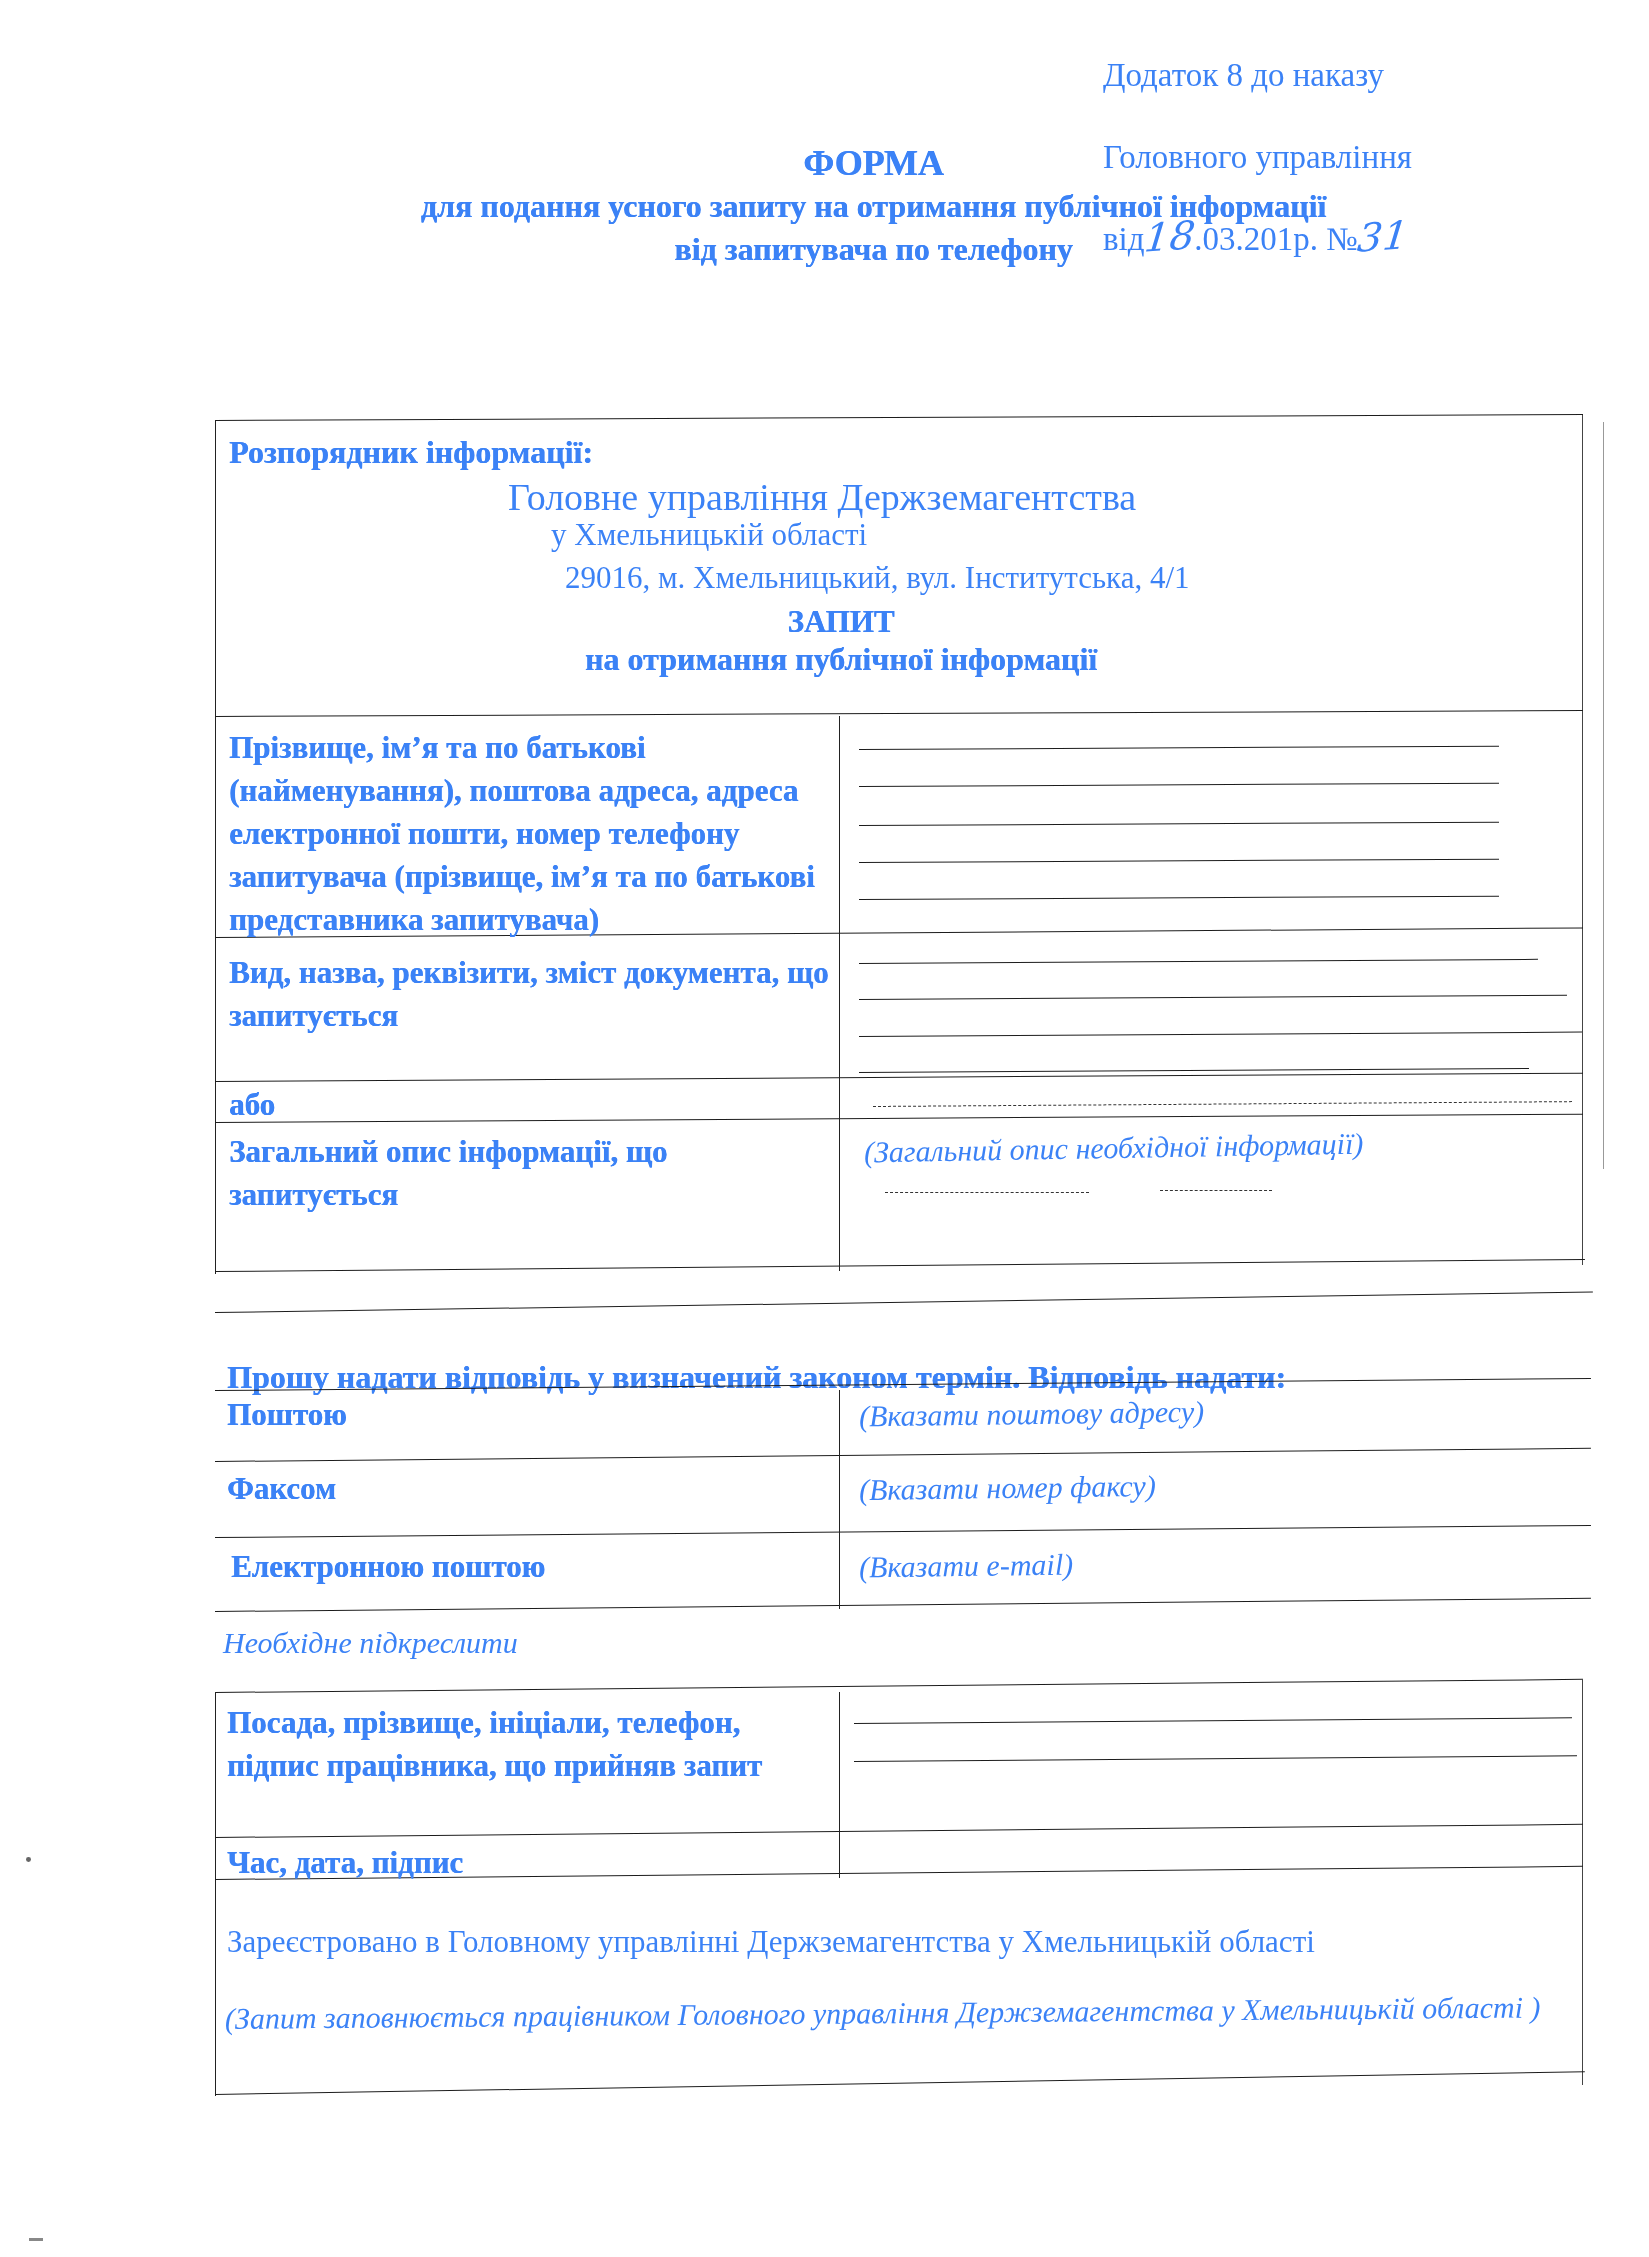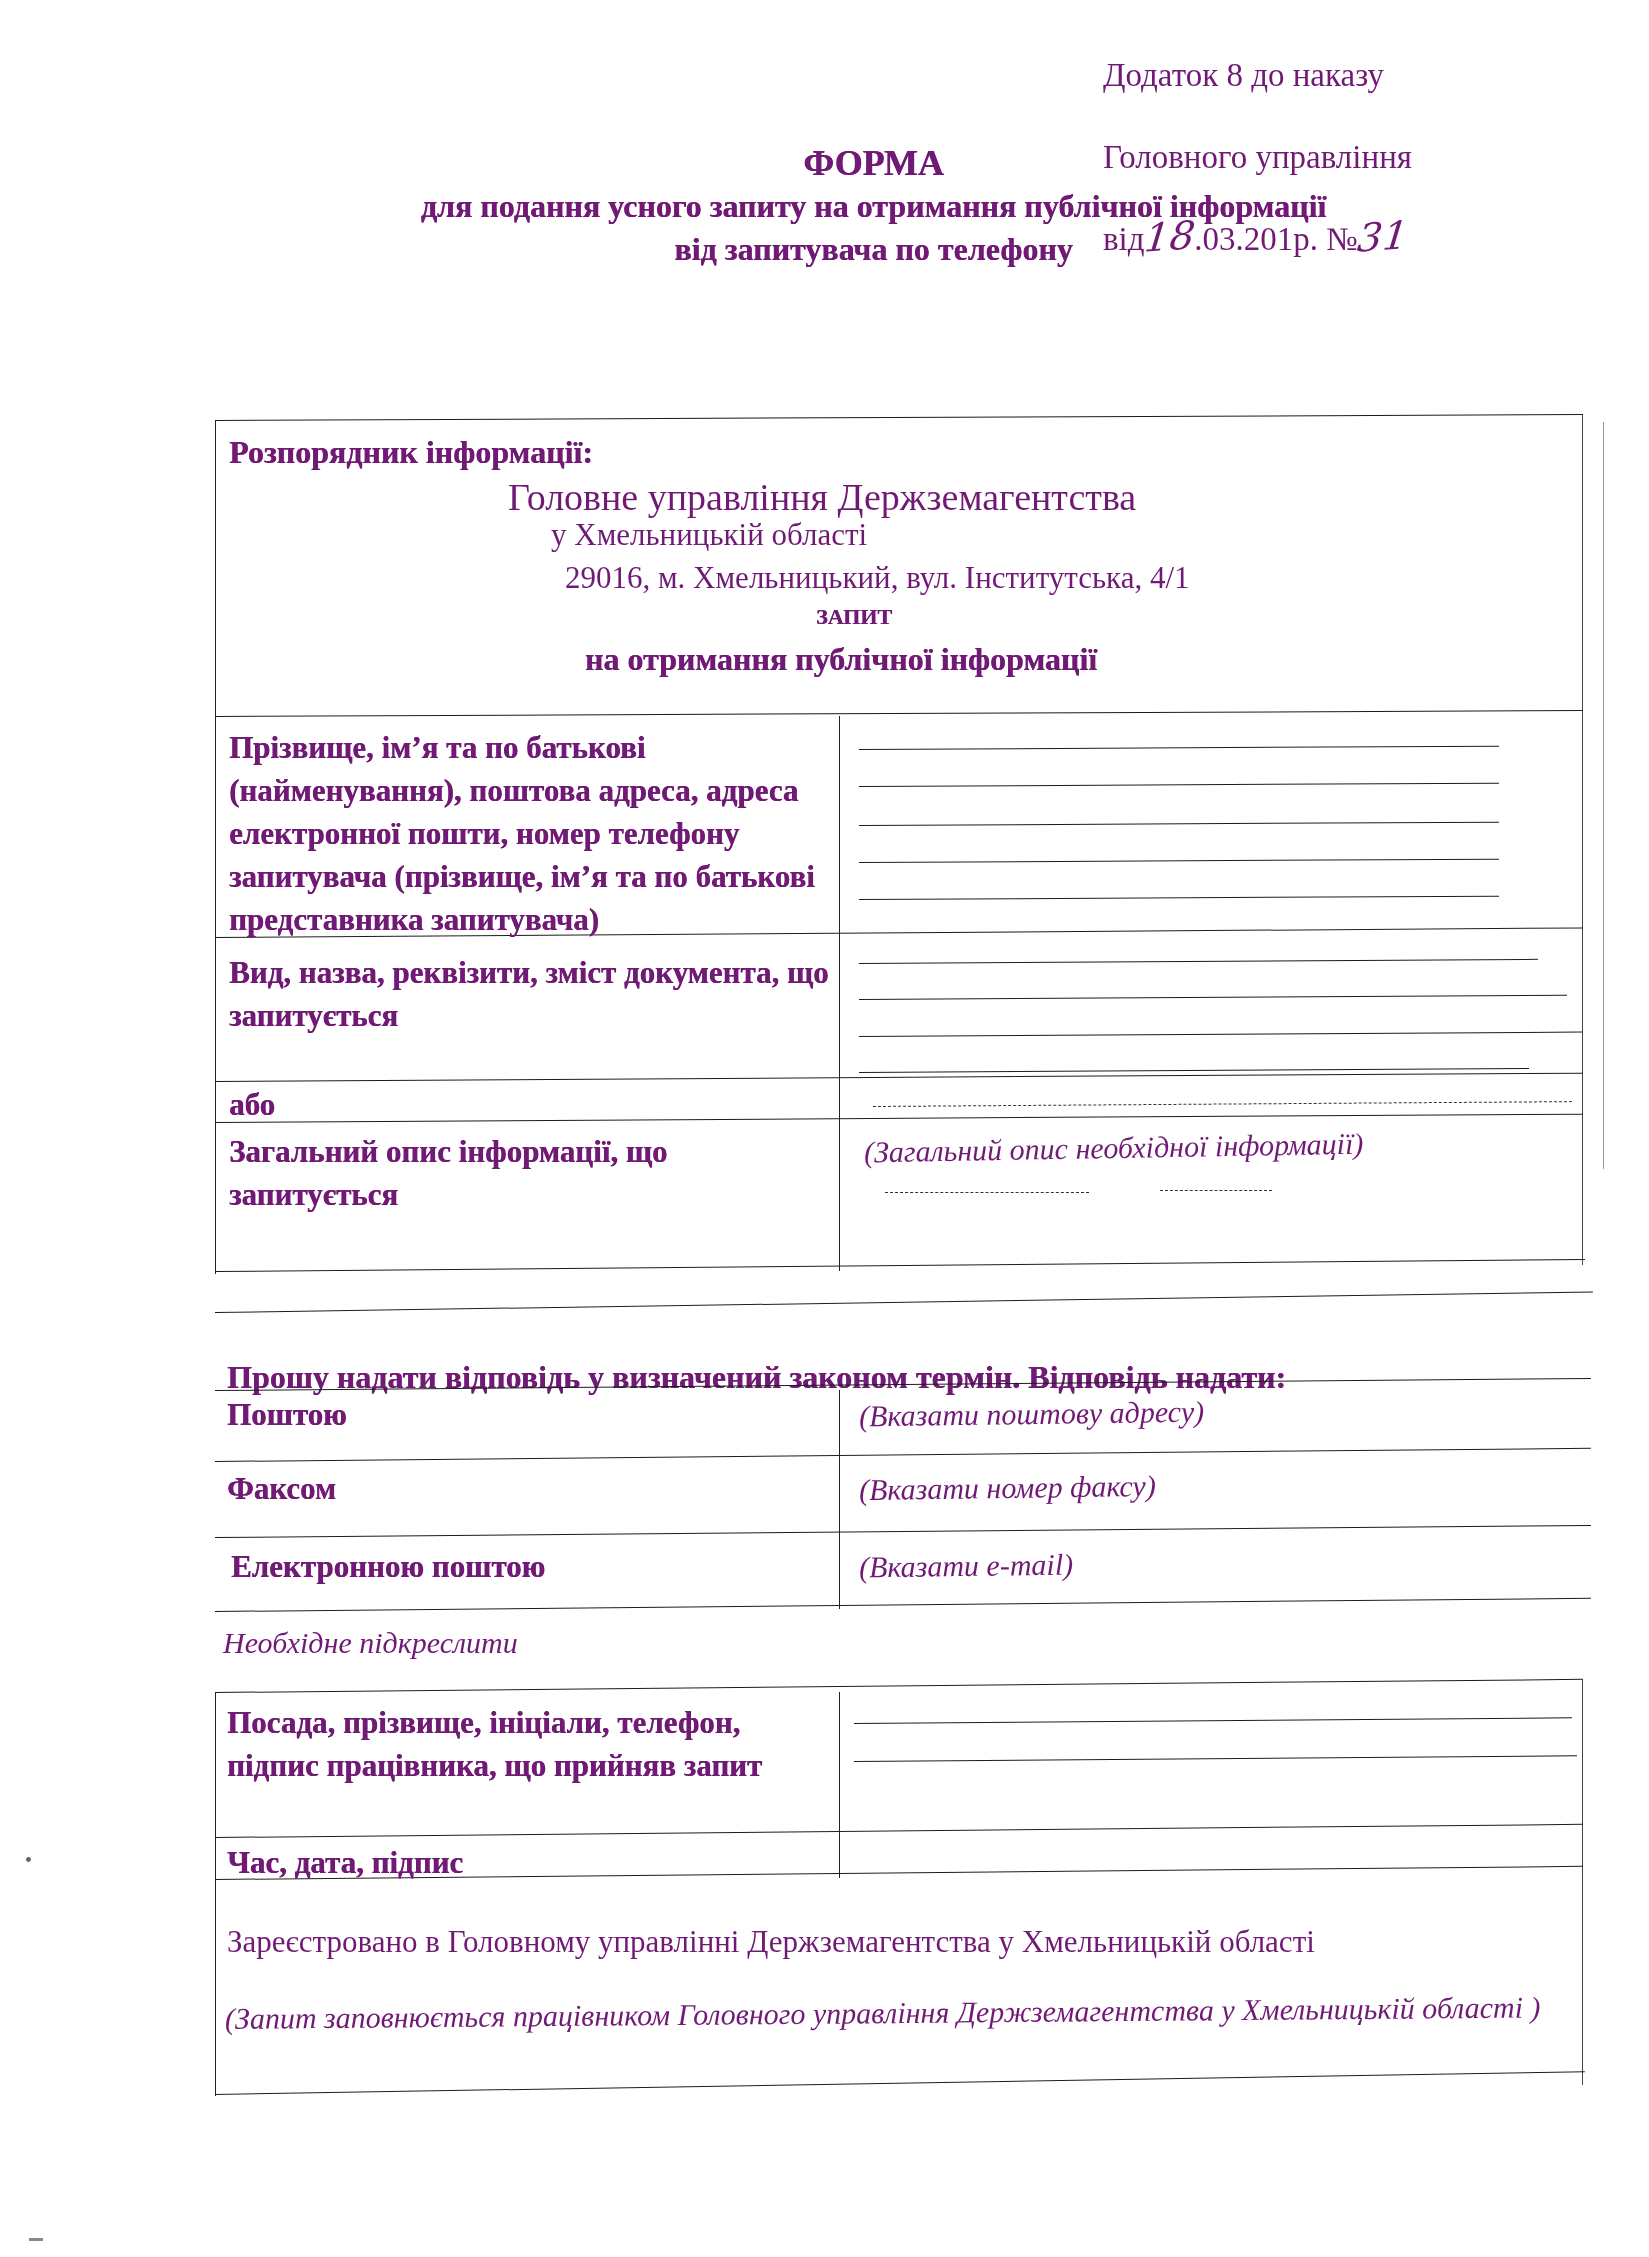--- a/index.html
+++ b/index.html
@@ -1,21 +1,21 @@
 <!DOCTYPE html>
 <html><head>
 <meta charset="utf-8">
 <style>
   html,body{margin:0;padding:0;background:#e8e8e8;}
   .page{
     position:relative;
     width:1650px;height:2257px;
     background:#ffffff;
     font-family:"Liberation Serif","DejaVu Serif",serif;
-    color:#701a75;
+    color:#3b82f6;
     overflow:hidden;
   }
   .t{position:absolute;white-space:pre-line;}
   .b{font-weight:bold;text-shadow:0.4px 0 0 currentColor;}
   .i{font-style:italic;}
   .hl{position:absolute;height:0;border-top:1.9px solid #1c1c1c;transform-origin:0 50%;}
   .dash{border-top-style:dashed;border-top-color:#333;}
   .vl{position:absolute;width:0;border-left:1.9px solid #222;}
   .vthin{border-left-width:1px;border-left-color:#999;}
   .hw{font-family:"DejaVu Serif",serif;font-style:italic;font-size:39px;line-height:33px;display:inline-block;transform:skewX(-10deg) rotate(-4deg);}
@@ -42,21 +42,21 @@
     <div class="hl" style="left:215px;top:420px;width:1368px;transform:rotate(-0.25deg);"></div>
     <div class="vl" style="left:215px;top:420px;height:854px;"></div>
     <div class="vl" style="left:1582px;top:415px;height:850px;border-left-color:#444;"></div>
     <div class="vl vthin" style="left:1603px;top:422px;height:747px;"></div>
     <div class="hl" style="left:215px;top:1271px;width:1370px;transform:rotate(-0.5deg);"></div>
 
     <div class="t b" style="left:229px;top:434px;font-size:32px;">Розпорядник інформації:</div>
     <div class="t" style="left:508px;top:475px;font-size:38px;">Головне управління Держземагентства</div>
     <div class="t" style="left:551px;top:517px;font-size:31px;">у Хмельницькій області</div>
     <div class="t" style="left:565px;top:560px;font-size:31px;">29016, м. Хмельницький, вул. Інститутська, 4/1</div>
-    <div class="t center b" style="left:228px;top:604px;width:1252px;font-size:22px;">ЗАПИТ</div>
+    <div class="t center b" style="left:215px;top:604px;width:1252px;font-size:31px;">ЗАПИТ</div>
     <div class="t center b" style="left:215px;top:641px;width:1252px;font-size:32px;">на отримання публічної інформації</div>
 
     <div class="hl" style="left:215px;top:716px;width:1368px;transform:rotate(-0.25deg);"></div>
     <div class="hl" style="left:215px;top:937px;width:1368px;transform:rotate(-0.4deg);"></div>
     <div class="hl" style="left:215px;top:1081px;width:1368px;transform:rotate(-0.35deg);"></div>
     <div class="hl" style="left:215px;top:1122px;width:1368px;transform:rotate(-0.35deg);"></div>
     <div class="vl" style="left:839px;top:716px;height:555px;"></div>
 
     <div class="t b" style="left:229px;top:726px;width:597px;font-size:31px;line-height:43px;">Прізвище, ім’я та по батькові (найменування), поштова адреса, адреса електронної пошти, номер телефону запитувача (прізвище, ім’я та по батькові представника запитувача)</div>
     <div class="hl" style="left:859px;top:749px;width:640px;transform:rotate(-0.3deg);"></div>

